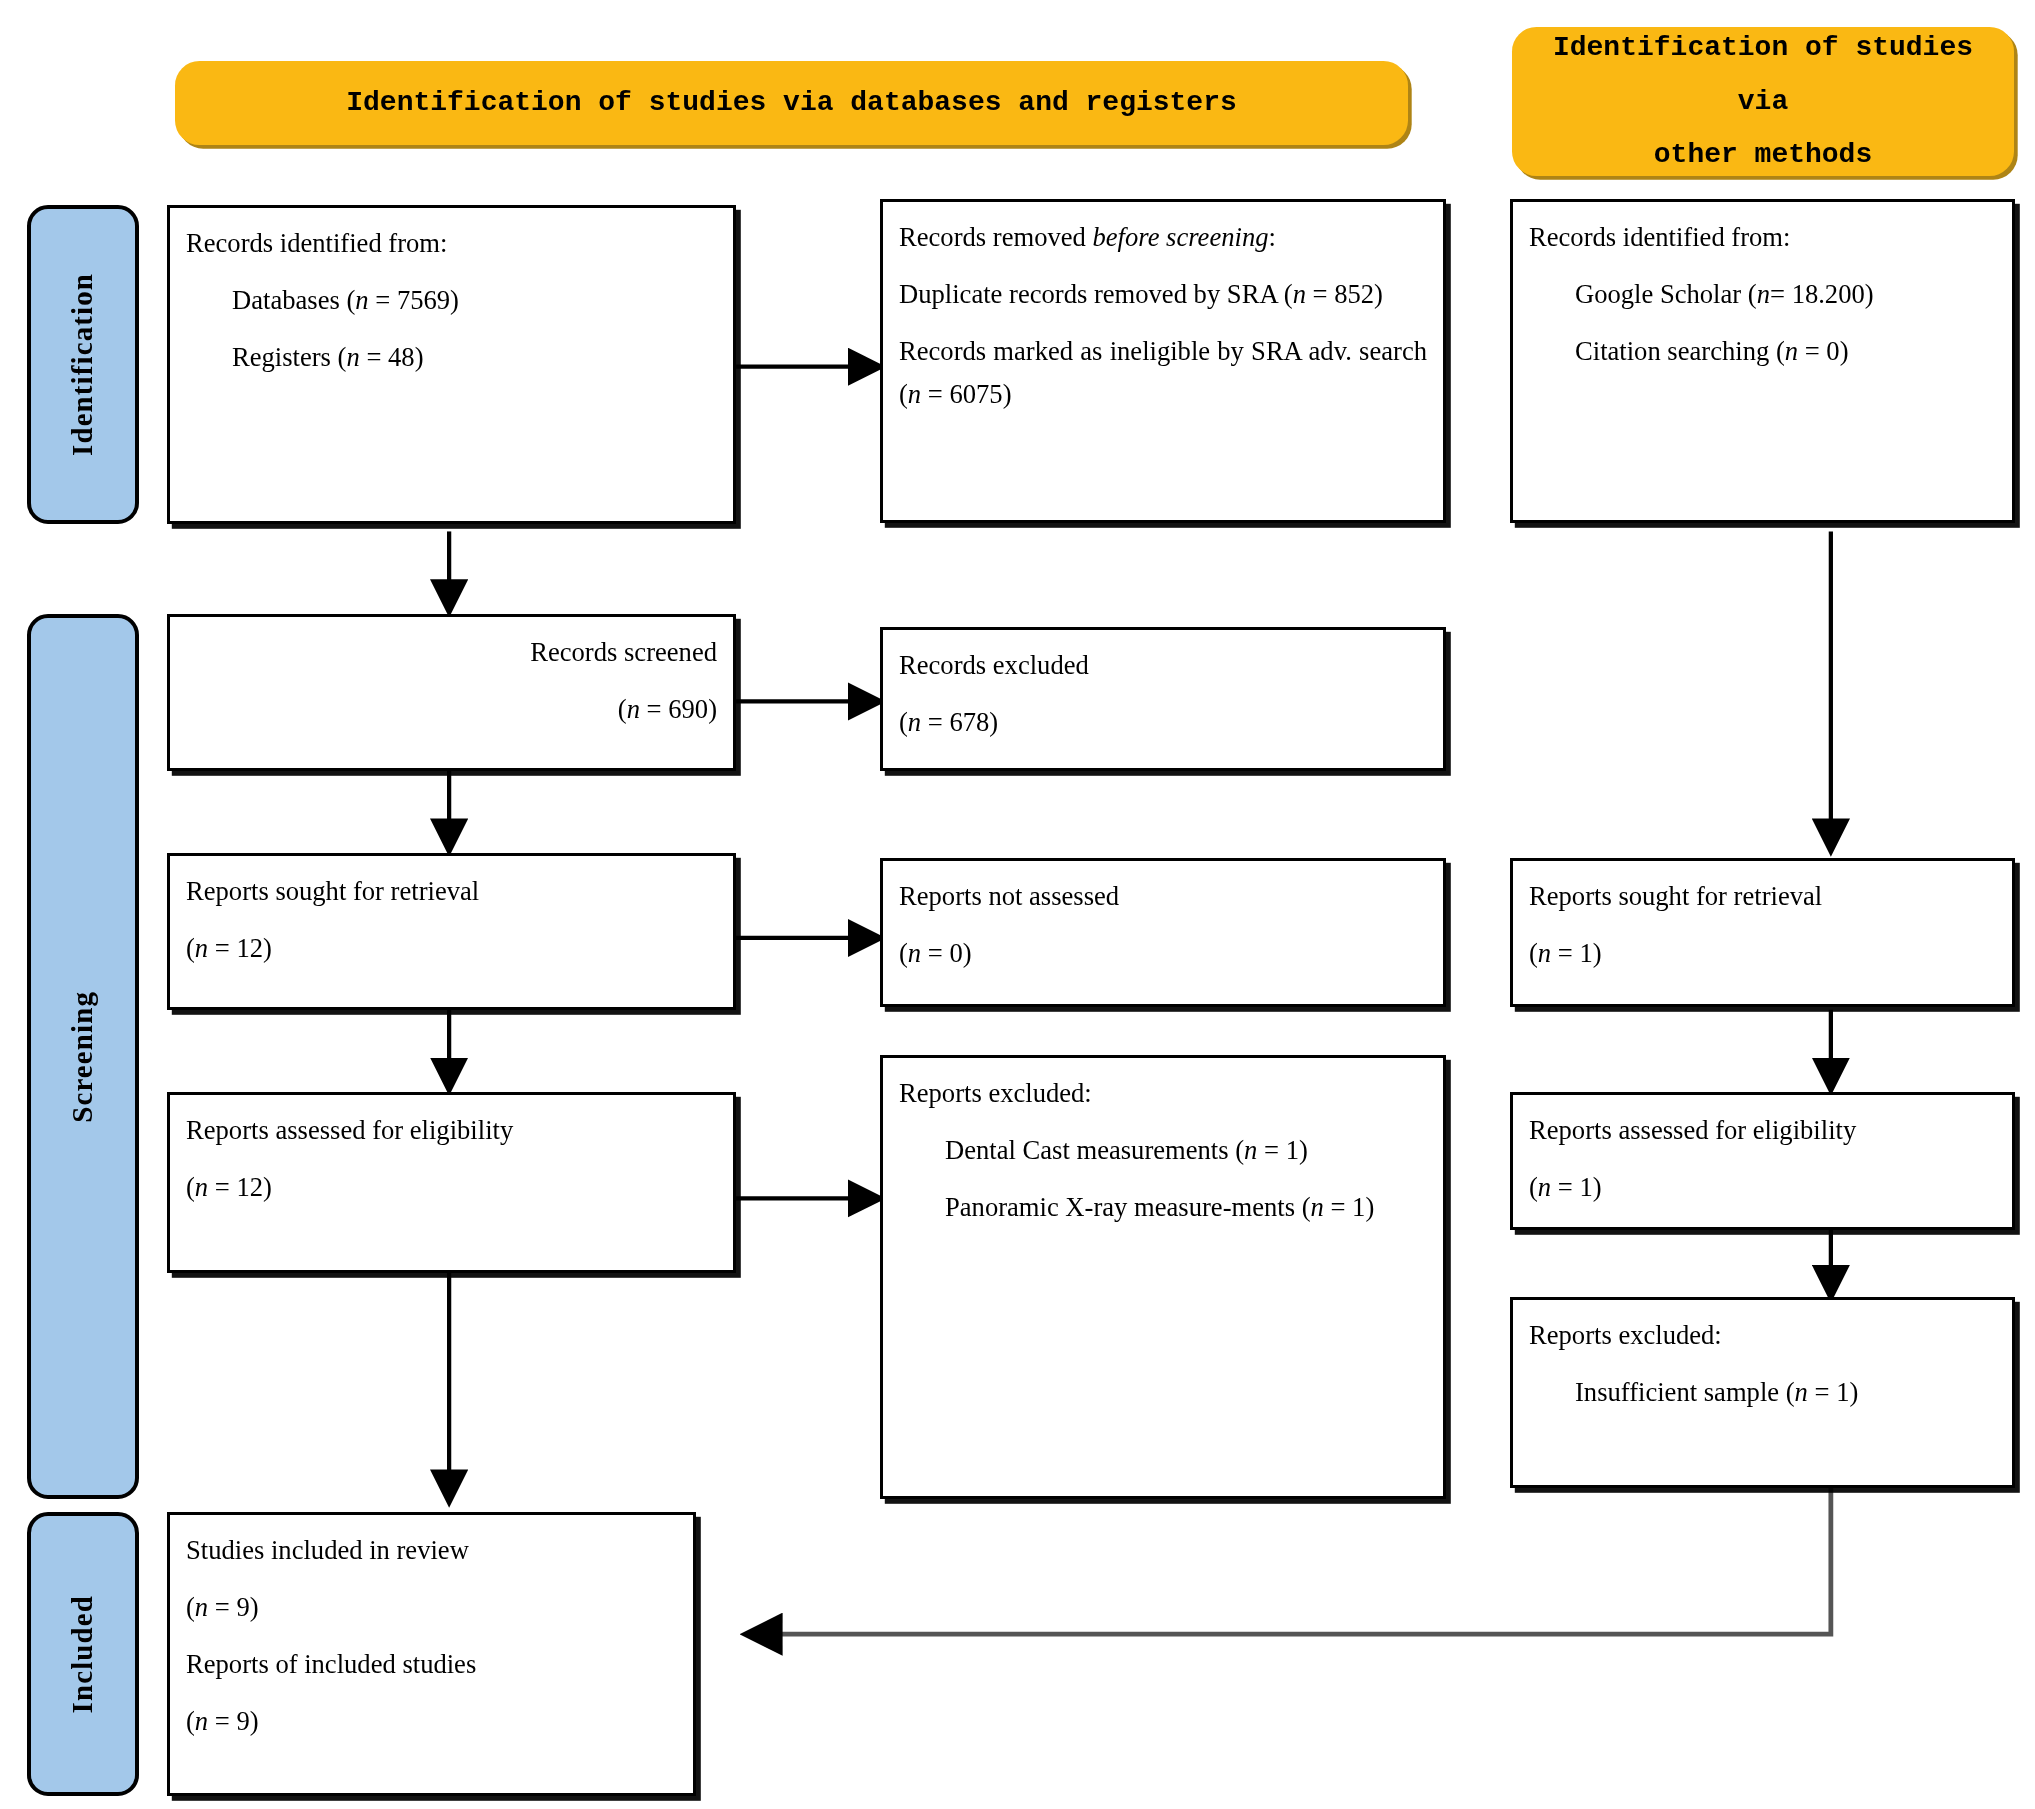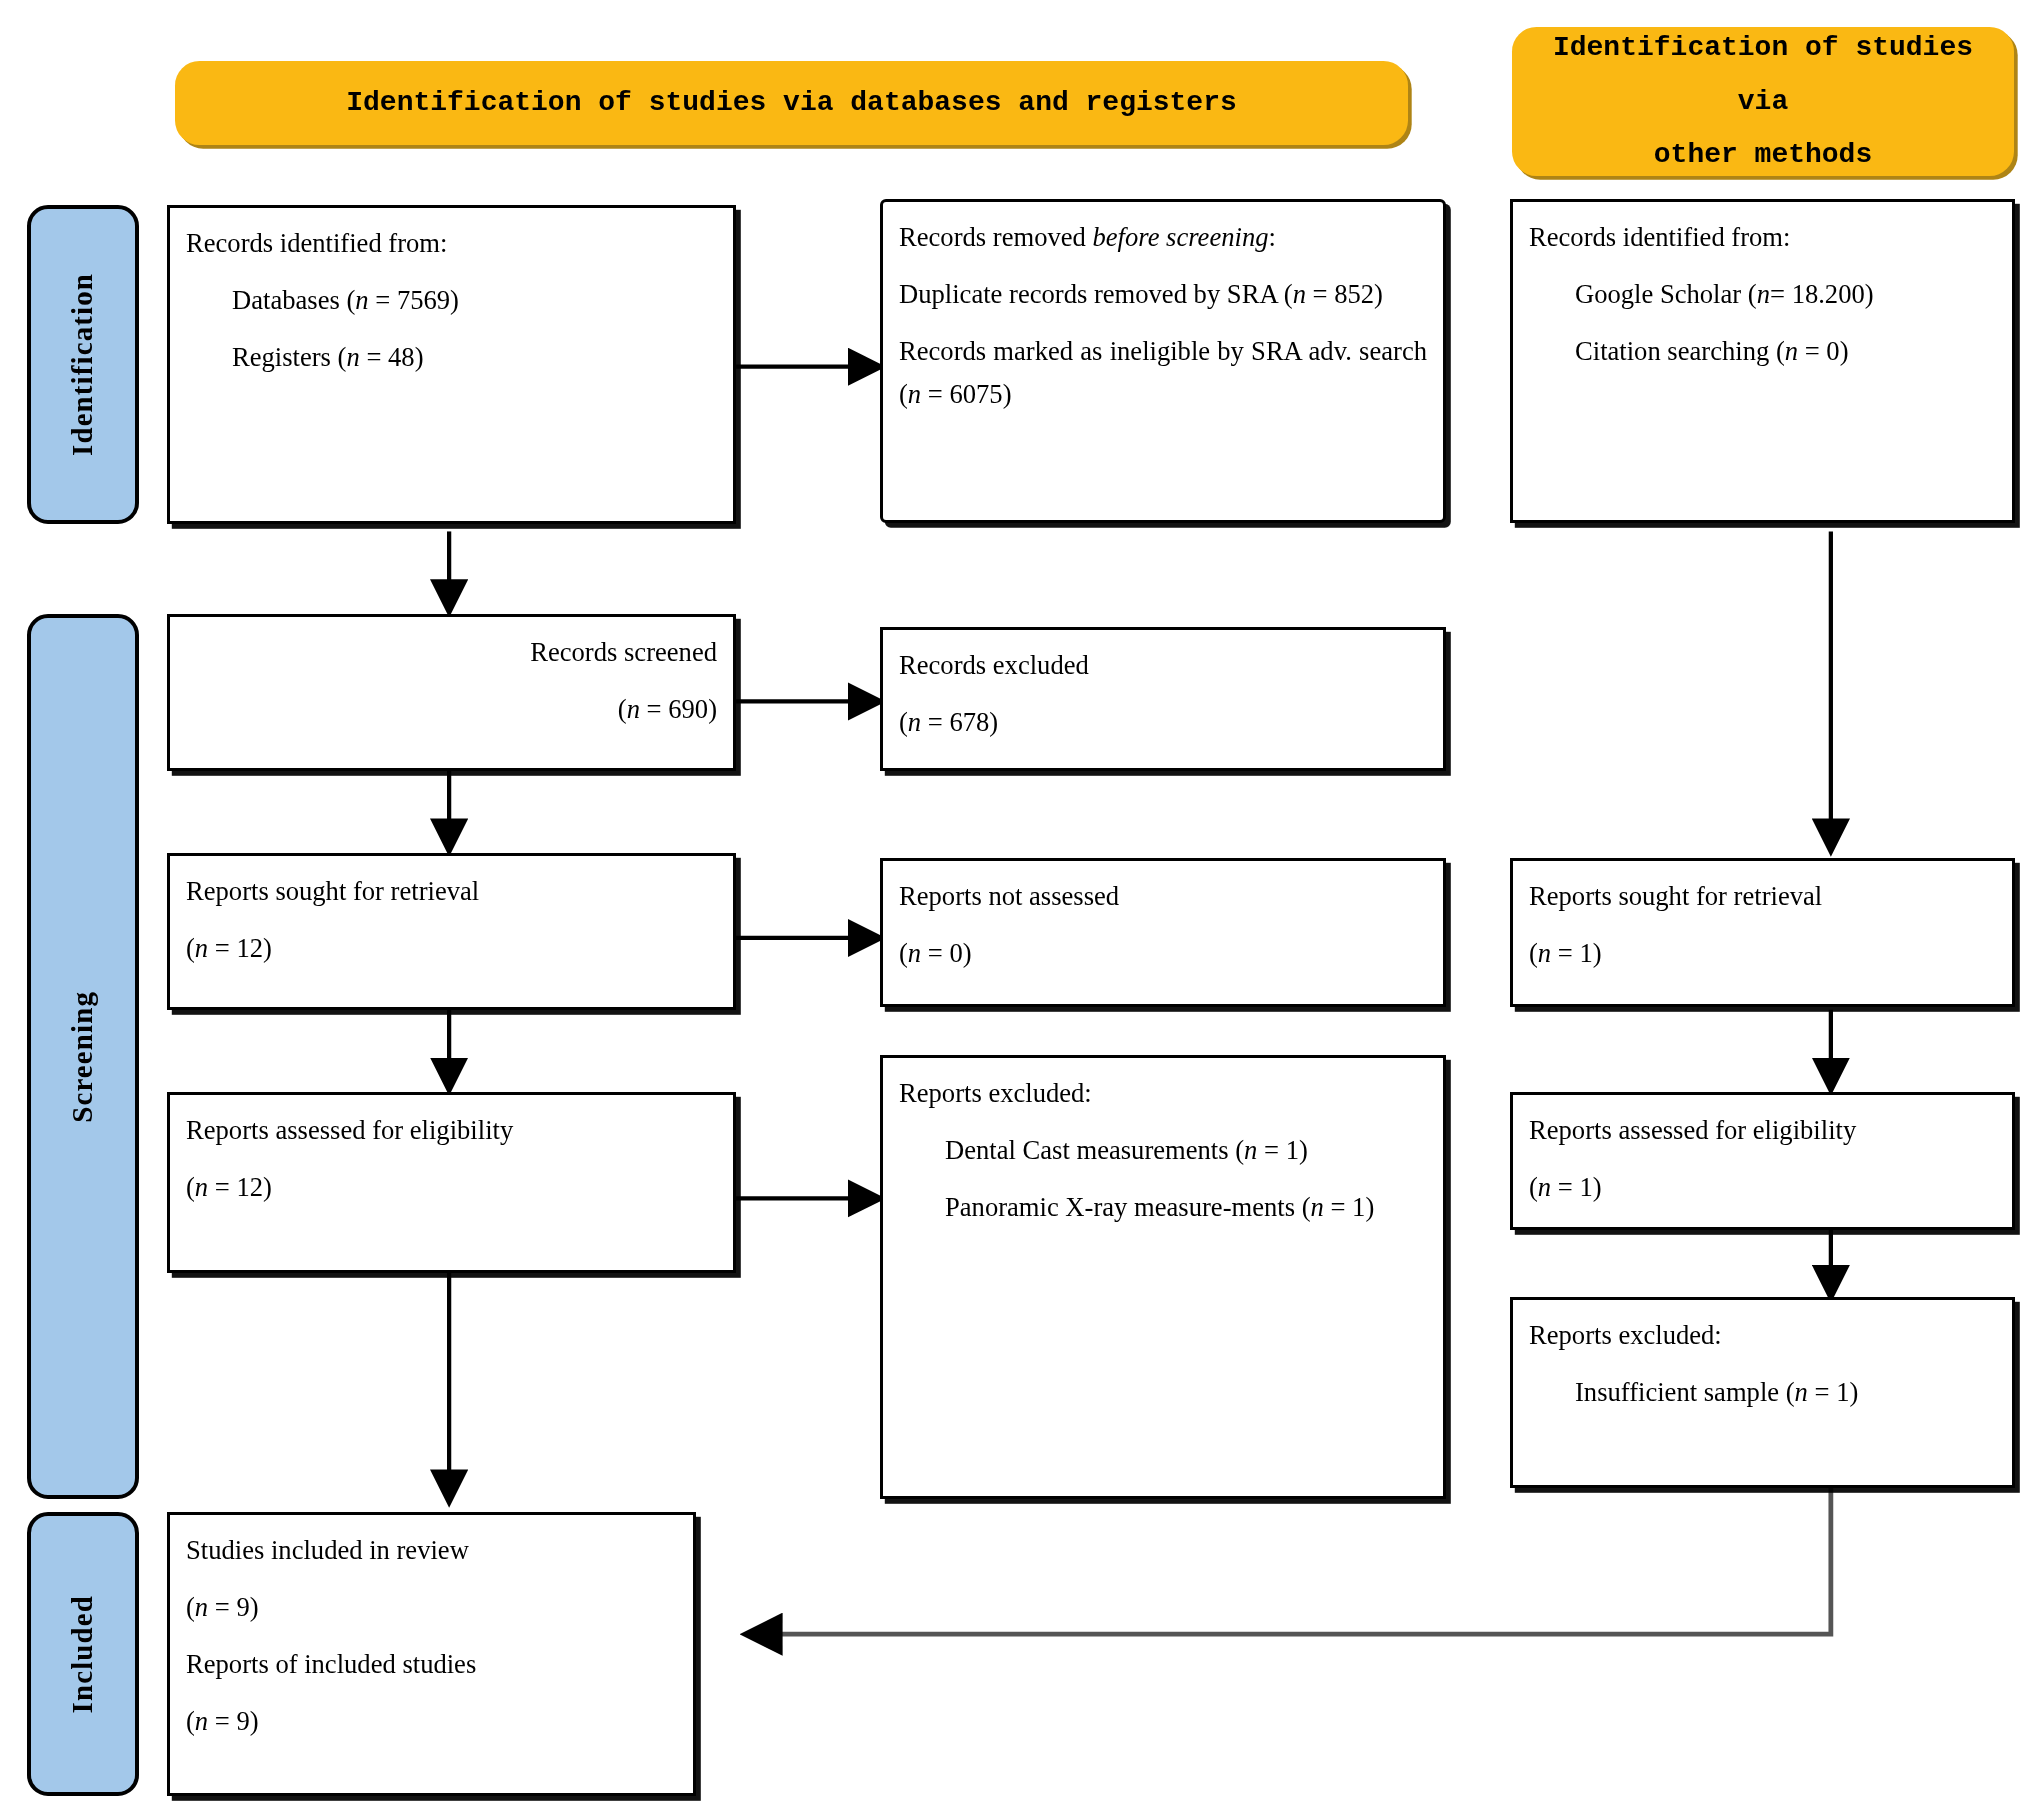--- a/index.html
+++ b/index.html
@@ -144,21 +144,21 @@
   <div class="phase" style="left:26.6px; top:1512px; width:112px; height:284px;">
     <span>Included</span>
   </div>
 
   <div class="box" style="left:167px; top:205px; width:569px; height:319px;">
     <p>Records identified from:</p>
     <p class="indent">Databases (<i>n</i> = 7569)</p>
     <p class="indent">Registers (<i>n</i> = 48)</p>
   </div>
 
-  <div class="box" style="left:880px; top:199px; width:566px; height:324px;border-radius:6px;">
+  <div class="box" style="left:880px; top:199px; width:566px; height:324px;">
     <p>
       <span>Records removed </span><span class="ital">before screening</span><span>:</span>
     </p>
     <p class="just">Duplicate records removed by SRA (<i>n</i> = 852)</p>
     <p class="just">Records marked as ineligible by SRA adv. search (<i>n</i> = 6075)</p>
   </div>
 
   <div class="box" style="left:1510px; top:199px; width:505px; height:324px;">
     <p>Records identified from:</p>
     <p class="indent">Google Scholar (<i>n</i>= 18.200)</p>

